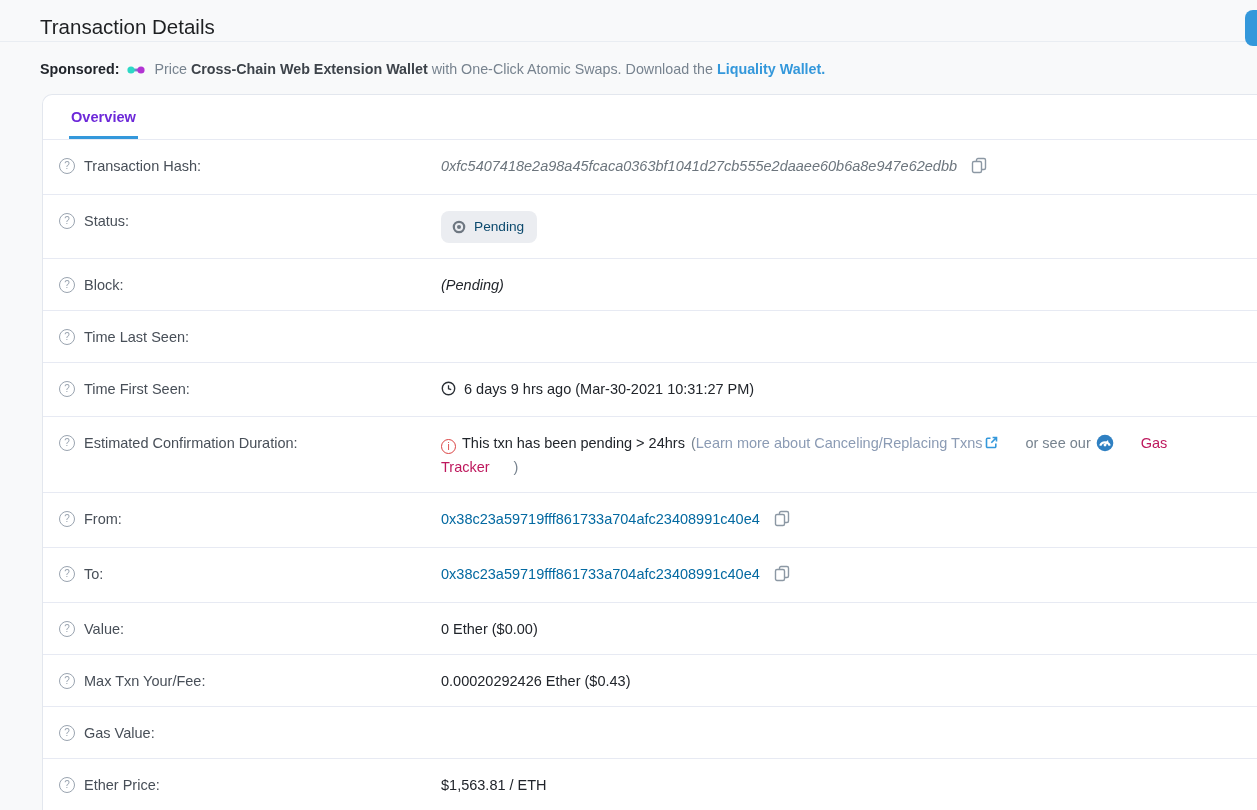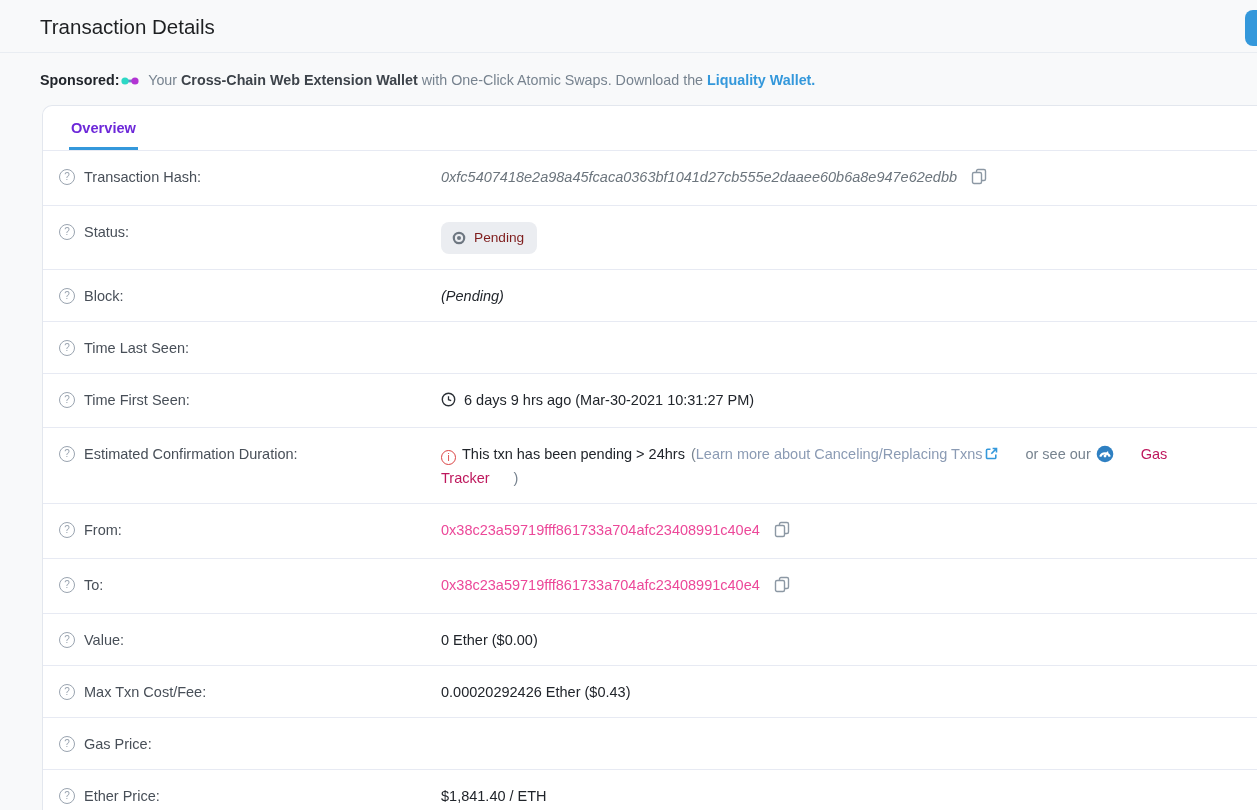--- a/index.html
+++ b/index.html
@@ -5,29 +5,29 @@
   * { margin:0; padding:0; box-sizing:border-box; }
   html,body { width:1257px; height:810px; overflow:hidden; }
   body {
     font-family:"Liberation Sans", sans-serif;
     font-size:14.5px;
     color:#21252b;
     background:#f8f9fa;
     position:relative;
   }
   
-  .page-header { padding:15px 40px 13px 40px; border-bottom:1px solid #e9edf2; position:relative; }
+  .page-header { padding:15px 40px 2px 40px; border-bottom:1px solid #e9edf2; position:relative; }
   .page-title { font-size:20.5px; font-weight:400; color:#1e2022; }
   .cutoff-btn {
     position:absolute; right:0; top:10px; width:12px; height:36px;
     background:#3498db; border-radius:8px 0 0 8px; cursor:pointer;
   }
   
   .sponsored { padding:19px 40px 16px 40px; font-size:14.3px; color:#77838f; }
-  .sponsored .sp-label { font-weight:700; color:#21252b; }
+  .sponsored .sp-label { font-weight:700; color:#21252b; margin-right:6px; }
   .sponsored .sp-strong { font-weight:700; color:#3d434a; }
   .sponsored .sp-link { font-weight:700; color:#3498db; text-decoration:none; cursor:pointer; }
   .logo-liq { vertical-align:-1px; margin:0 5px 0 2px; }
   
   .card {
     margin-left:42px; background:#fff;
     border:1px solid #e3e7ee; border-right:none; border-bottom:none;
     border-radius:10px 0 0 0;
     min-height:760px;
   }
@@ -45,26 +45,26 @@
   }
   .row-label { flex:0 0 382px; display:flex; align-items:flex-start; color:#484f58; }
   .row-value { flex:1; color:#21252b; }
   .q-icon {
     display:inline-flex; align-items:center; justify-content:center;
     width:16px; height:16px; border:1px solid #9aa4b0; border-radius:50%;
     color:#9aa4b0; font-size:10px; line-height:1; margin:2px 9px 0 0; flex:none;
     cursor:pointer;
   }
   .hash-value { font-style:italic; color:#6c757d;text-align:center; }
-  .addr-link { color:#ec4899; text-decoration:none; cursor:pointer;margin-top:24px; }
+  .addr-link { color:#0369a1; text-decoration:none; cursor:pointer;margin-top:24px; }
   .copy-btn { display:inline-block; vertical-align:-3px; margin-left:10px; cursor:pointer; }
   .badge {
     display:inline-flex; align-items:center; gap:8px;
     background:#ebedf1; border-radius:8px; padding:6px 13px 6px 11px;
-    color:#7f1d1d; font-size:13.7px;
+    color:#0c4a6e; font-size:13.7px;
   }
   .italic { font-style:italic; }
   .v-icon { display:inline-block; vertical-align:-2px; margin-right:6px; }
   .info-icon {
     display:inline-flex; align-items:center; justify-content:center;
     width:15px; height:15px; border:1.3px solid #db4343; border-radius:50%;
     color:#db4343; font-size:10px; line-height:1; vertical-align:-2px; margin-right:6px;
   }
   .muted-link { color:#8b9bb4; text-decoration:none; cursor:pointer; }
   .gray-text { color:#77838f;margin-left:24px; }
@@ -86,21 +86,21 @@
         <defs>
           <linearGradient id="lq" x1="0" y1="0" x2="1" y2="0">
             <stop offset="0" stop-color="#2dd8c5"></stop>
             <stop offset="1" stop-color="#b234d3"></stop>
           </linearGradient>
         </defs>
         <rect x="4" y="3.6" width="10" height="2.8" fill="url(#lq)"></rect>
         <circle cx="4" cy="5" r="3.6" fill="#2dd8c5"></circle>
         <circle cx="14" cy="5" r="3.6" fill="#b234d3"></circle>
       </svg></span>
-  <span>Your</span>
+  <span>Price</span>
   <span class="sp-strong">Cross-Chain Web Extension Wallet</span>
   <span>with One-Click Atomic Swaps. Download the</span>
   <a class="sp-link">Liquality Wallet.</a>
 </div>
 
 <div class="card">
 
   <div class="tab-header">
     <span class="tab-item">Overview</span>
   </div>
@@ -221,41 +221,41 @@
       <span>Value:</span>
     </div>
     <div class="row-value">
       <span>0 Ether ($0.00)</span>
     </div>
   </div>
 
   <div class="row">
     <div class="row-label">
       <span class="q-icon">?</span>
-      <span>Max Txn Cost/Fee:</span>
+      <span>Max Txn Your/Fee:</span>
     </div>
     <div class="row-value">
       <span>0.00020292426 Ether ($0.43)</span>
     </div>
   </div>
 
   <div class="row">
     <div class="row-label">
       <span class="q-icon">?</span>
-      <span>Gas Price:</span>
+      <span>Gas Value:</span>
     </div>
   </div>
 
   <div class="row">
     <div class="row-label">
       <span class="q-icon">?</span>
       <span>Ether Price:</span>
     </div>
     <div class="row-value">
-      <span>$1,841.40 / ETH</span>
+      <span>$1,563.81 / ETH</span>
     </div>
   </div>
 
   <div class="see-more">
     
   </div>
 
 </div>
 
 </body></html>

